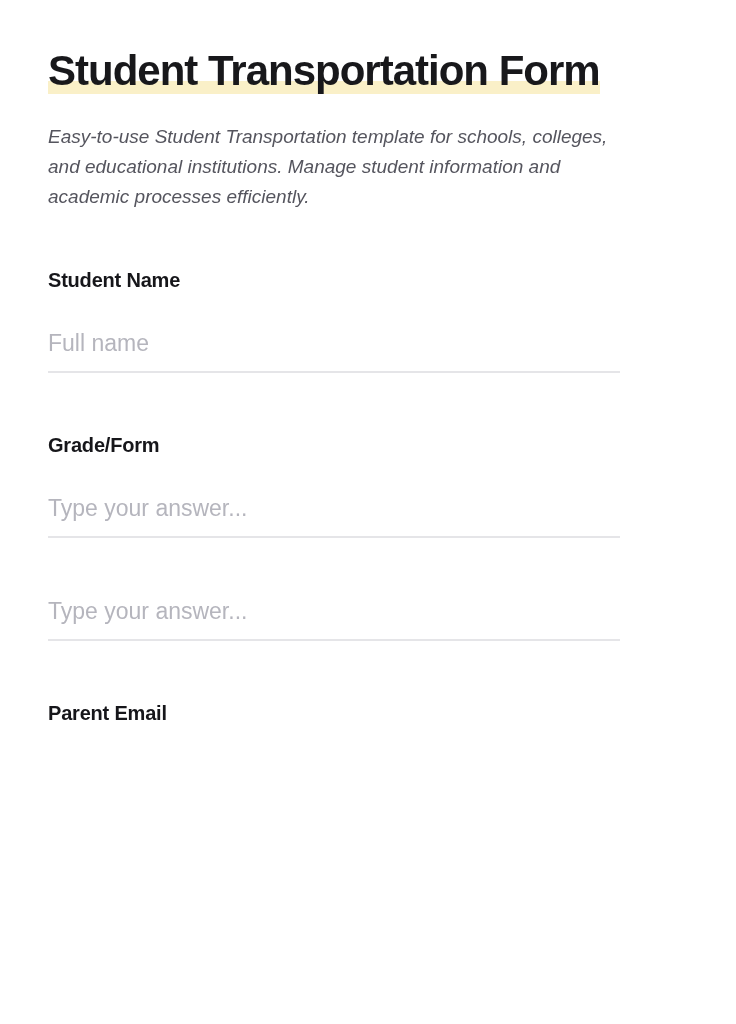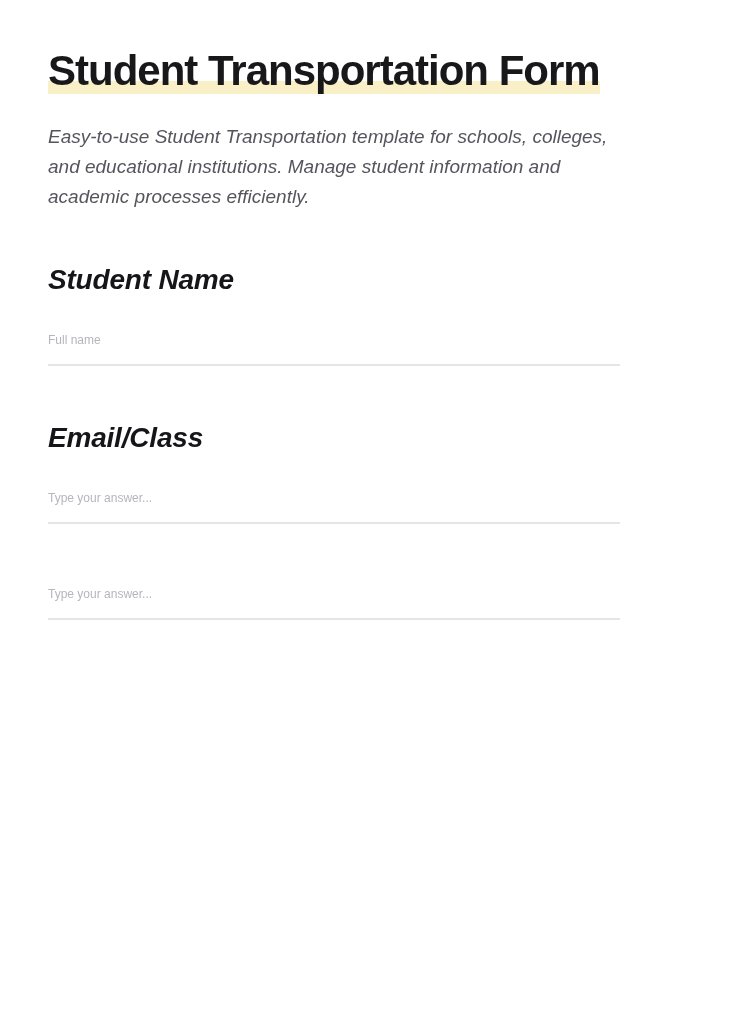--- a/index.html
+++ b/index.html
@@ -48,33 +48,32 @@
     margin-top: 56px;
   }
   .field {
     margin-bottom: 60px;
   }
   .field:last-child {
     margin-bottom: 0;
   }
   .field-label {
     display: block;
-    font-size: 28px;
+    font-size: 20px;
     line-height: 24px;
     font-weight: 700;
     color: var(--label);
     letter-spacing: -0.2px;
-    font-style: italic;
   }
   .field-input {
     display: block;
     width: 100%;
     margin-top: 38px;
     font-family: "Liberation Sans", sans-serif;
-    font-size: 12px;
+    font-size: 23px;
     line-height: 20px;
     color: #33333a;
     padding: 0 0 14px 0;
     border: none;
     border-bottom: 2px solid var(--underline);
     border-radius: 0;
     outline: none;
     background: transparent;
   }
   .field-input::placeholder {
@@ -92,28 +91,29 @@
   <p class="page-description">Easy-to-use Student Transportation template for schools, colleges, and educational institutions. Manage student information and academic processes efficiently.</p>
 
   <div class="fields">
 
     <div class="field">
       <label class="field-label">Student Name</label>
       <input class="field-input" type="text" placeholder="Full name" style="">
     </div>
 
     <div class="field">
-      <label class="field-label">Email/Class</label>
+      <label class="field-label">Grade/Form</label>
       <input class="field-input" type="text" placeholder="Type your answer..." style="">
     </div>
 
     <div class="field">
       <input class="field-input" type="text" placeholder="Type your answer..." style="">
     </div>
 
     <div class="field">
     </div>
 
     <div class="field">
+      <label class="field-label">Parent Email</label>
     </div>
 
   </div>
 </div>
 
 </body></html>

